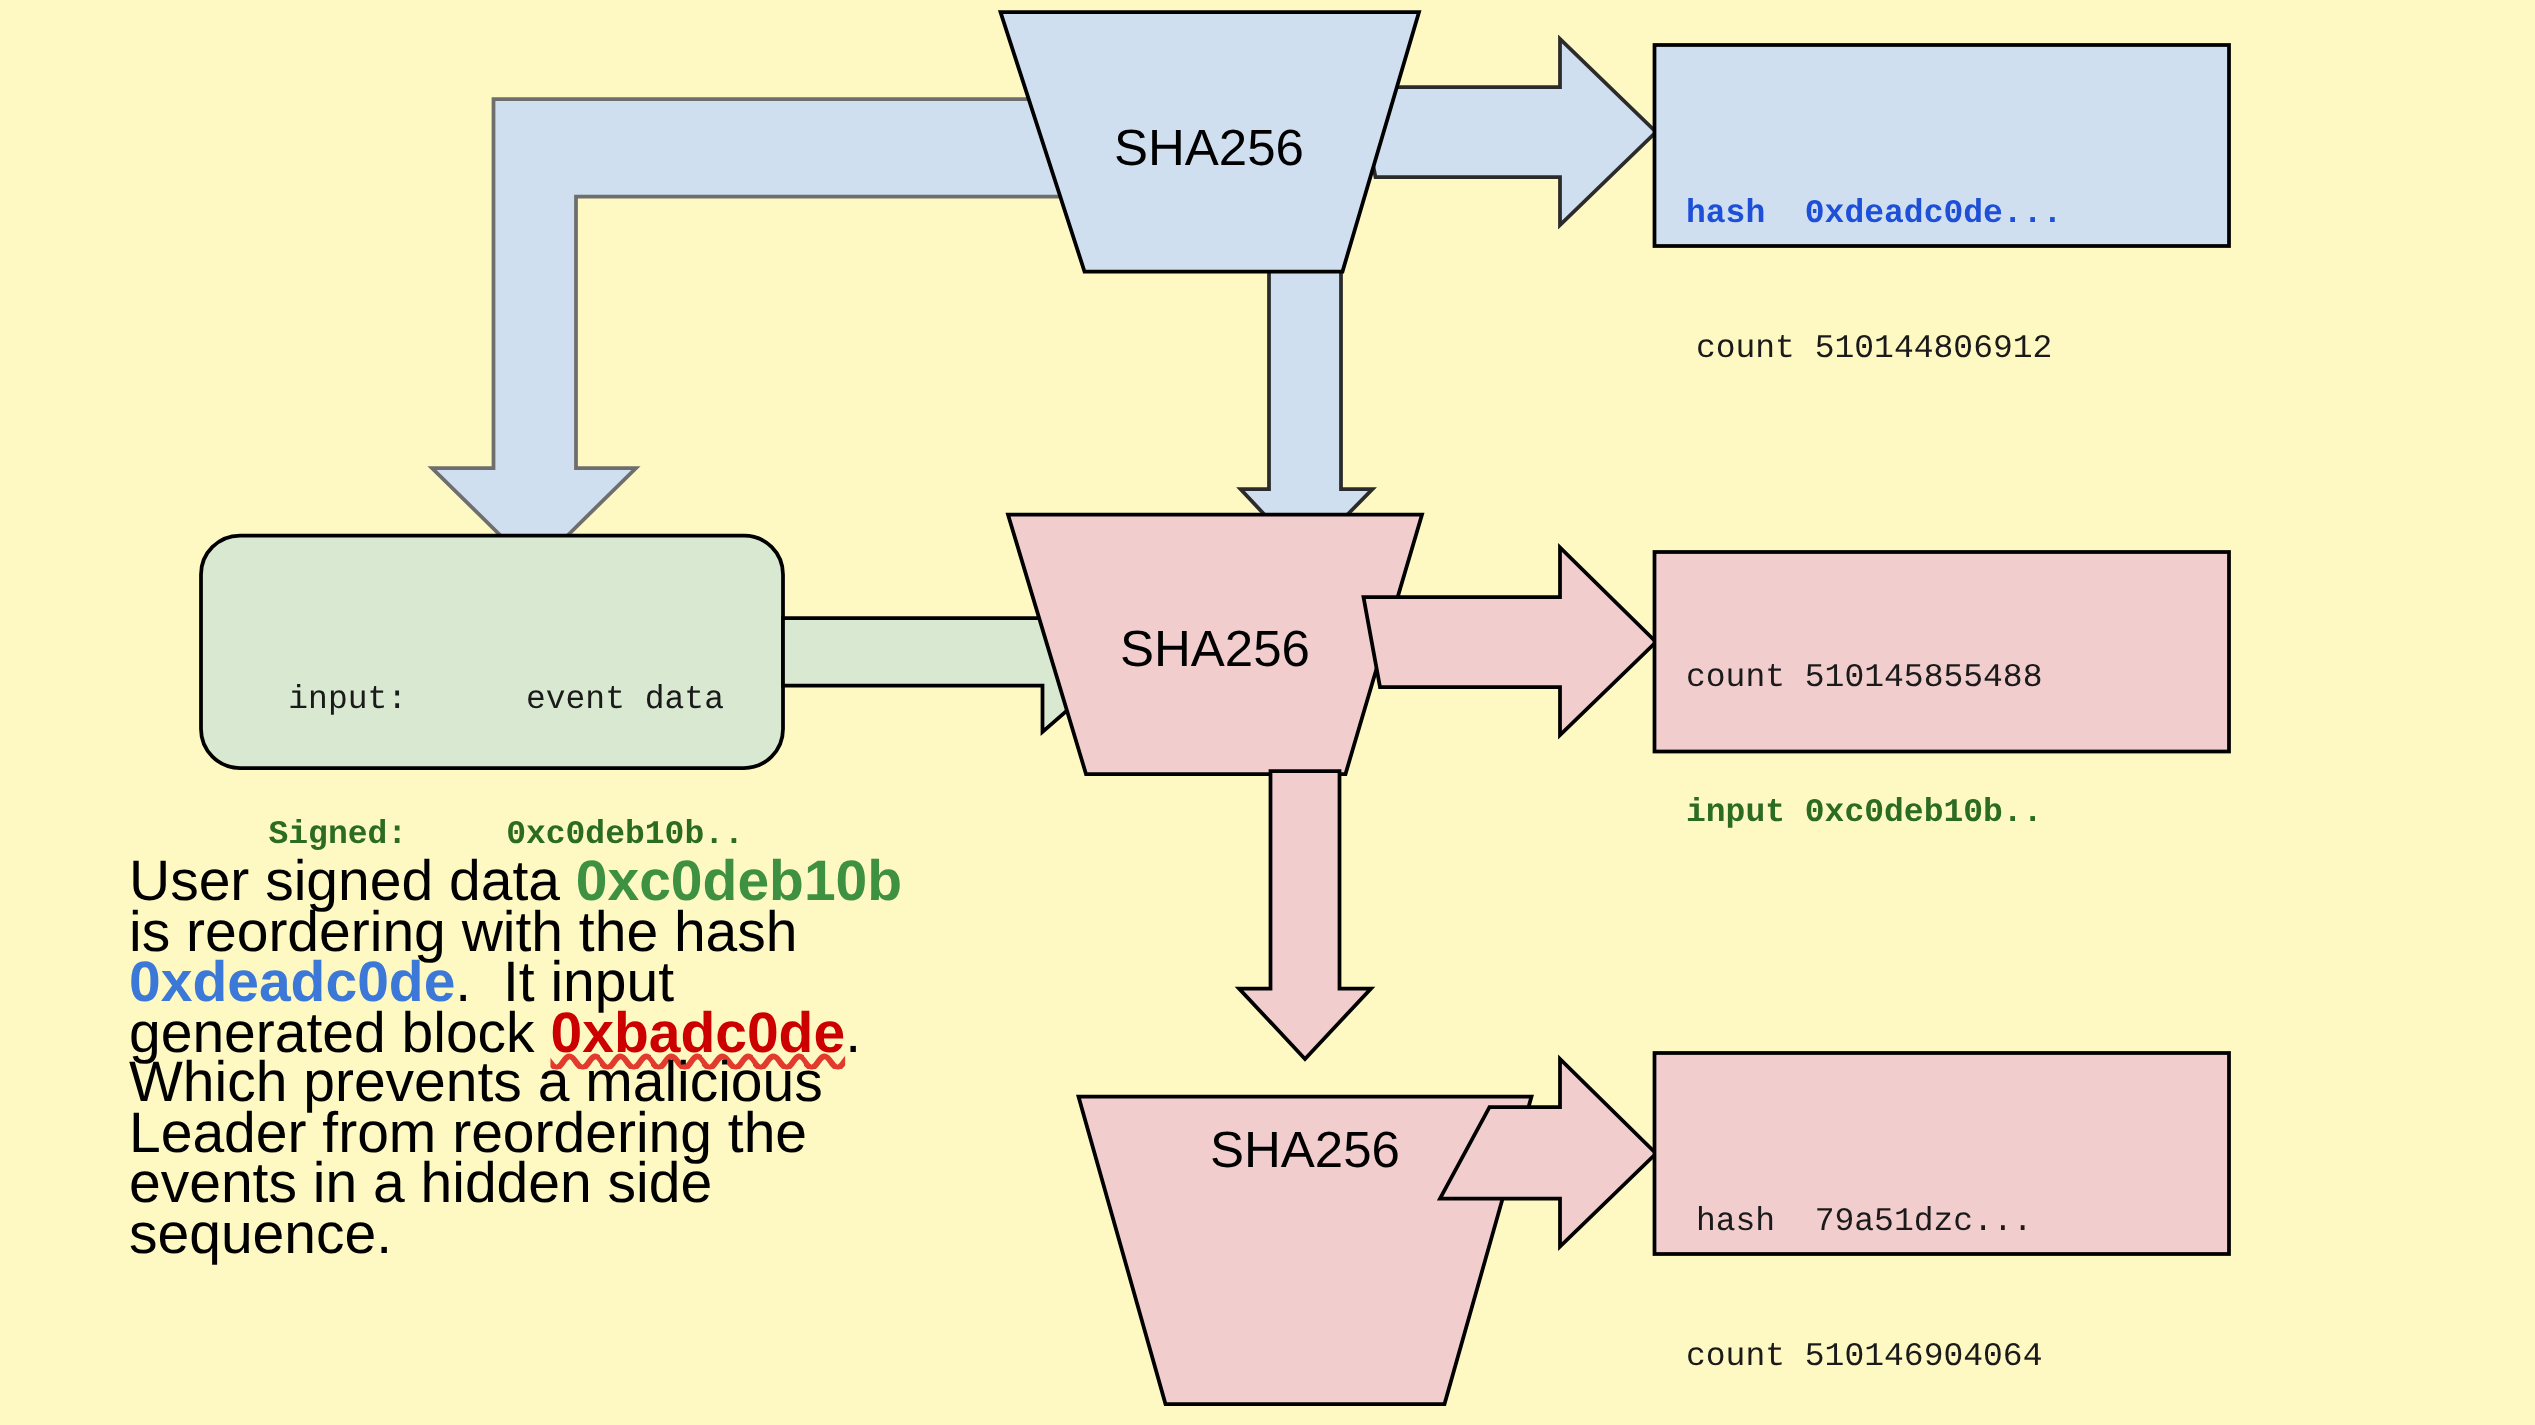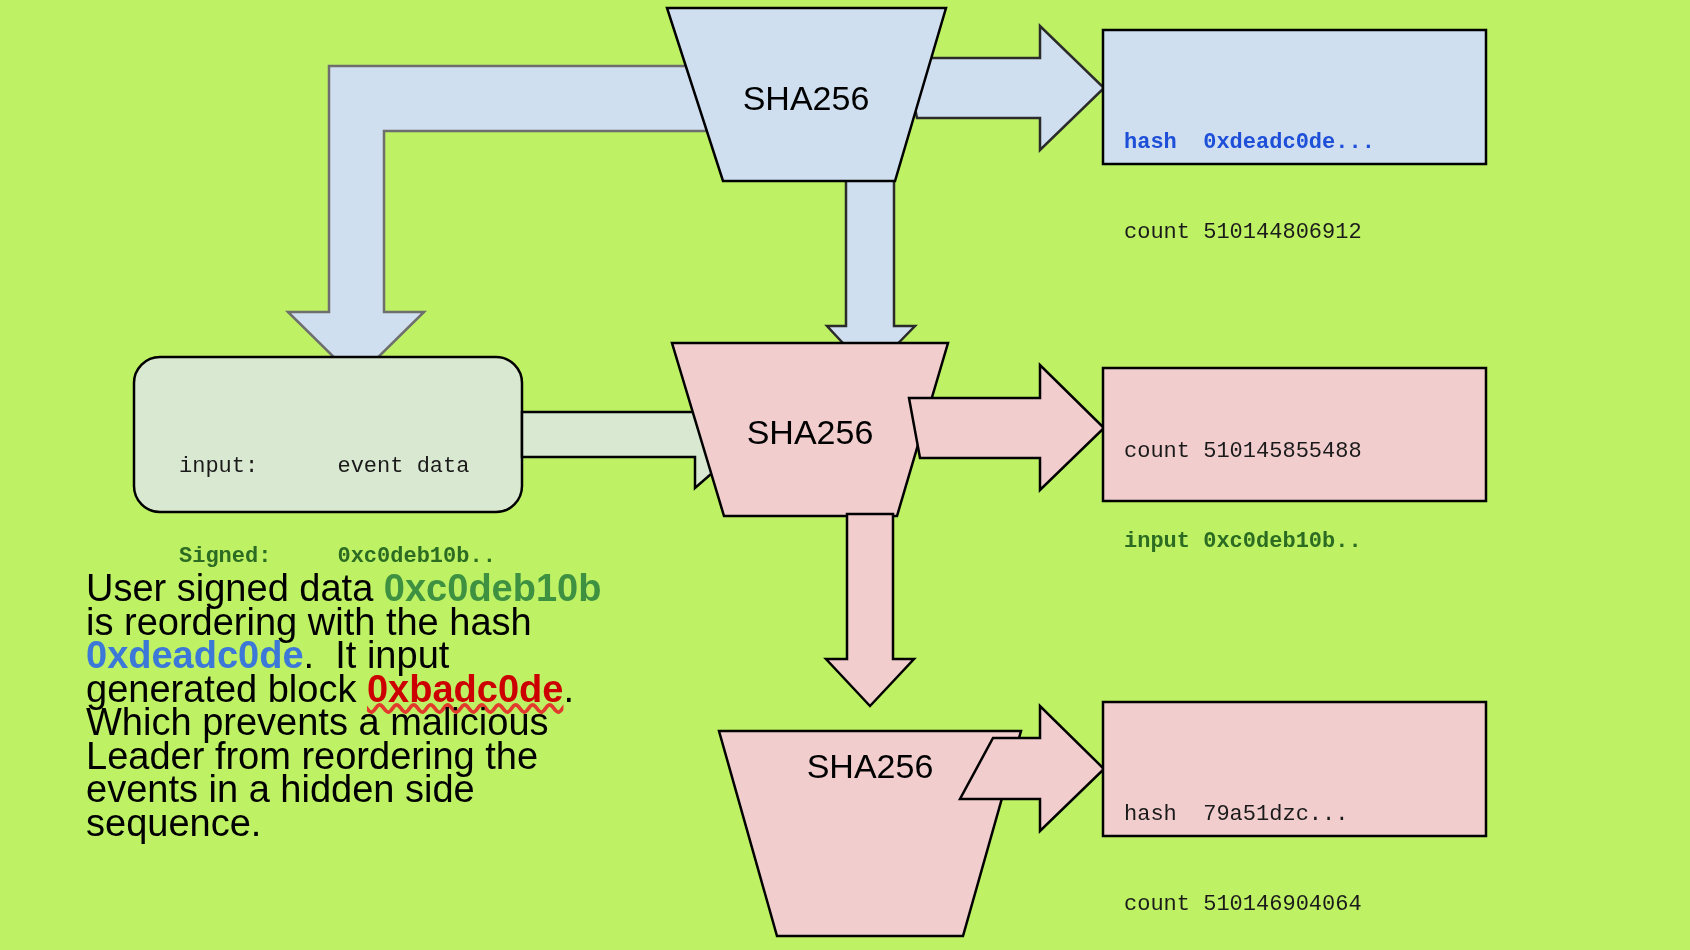--- a/index.html
+++ b/index.html
@@ -10,21 +10,21 @@
   body {
     width: 1690px;
     height: 950px;
     font-family: "Liberation Sans", sans-serif;
     overflow: hidden;
   }
   #stage {
     position: relative;
     width: 1690px;
     height: 950px;
-    background: #bef264;
+    background: #fef9c3;
   }
   svg.diagram {
     position: absolute;
     left: 0;
     top: 0;
     width: 1690px;
     height: 950px;
   }
   .proc-label {
     font-family: "Liberation Sans", sans-serif;
@@ -32,20 +32,21 @@
     fill: #000000;
   }
   
   .mono-box {
     position: absolute;
     font-family: "Liberation Mono", monospace;
     font-size: 22px;
     line-height: 30px;
     white-space: pre;
     color: #1a1a1a;
+    text-align: center;
   }
   .mono-box .row { display: block; }
   .k-blue   { color: #1d4fd8; font-weight: bold; }
   .k-red    { color: #9e0a12; font-weight: bold; }
   .k-green  { color: #2b6b22; font-weight: bold; }
   .k-plain  { color: #1a1a1a; font-weight: normal; }
 
   #outbox1-text { left: 1124px; top: 68px; }
   #outbox2-text { left: 1124px; top: 377px; }
   #outbox3-text { left: 1124px; top: 740px; }

